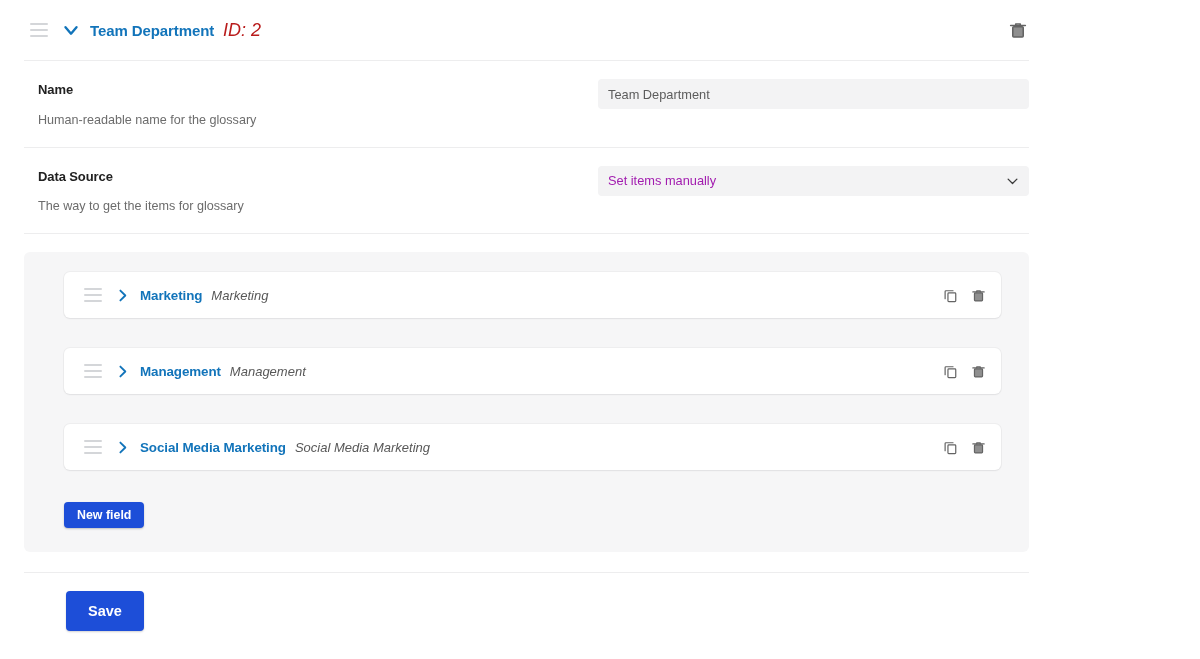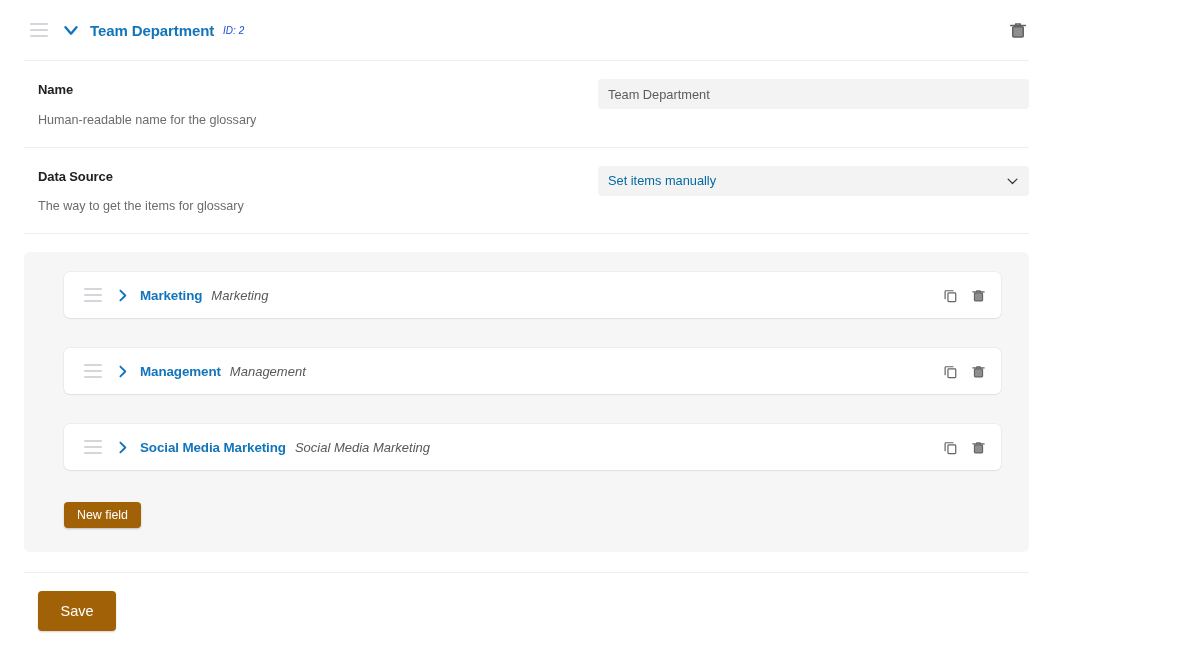--- a/index.html
+++ b/index.html
@@ -71,23 +71,23 @@
     font-size: 15px;
     font-weight: 700;
     color: #1274ba;
     letter-spacing: -0.1px;
     cursor: pointer;
     white-space: nowrap;
   }
 
   .header-id {
     margin-left: 9px;
-    font-size: 10px;
+    font-size: 18px;
     font-style: italic;
-    color: #1d4ed8;
+    color: #b91c1c;
     white-space: nowrap;
   }
 
   .spacer { flex: 1 1 auto; }
 
   .icon-btn {
     background: none;
     border: none;
     padding: 0;
     margin: 0;
@@ -166,21 +166,21 @@
   .select-ctl {
     width: 100%;
     height: 30px;
     box-sizing: border-box;
     background: #f3f3f4;
     border: none;
     border-radius: 4px;
     padding: 0 30px 0 10px;
     font-family: "Liberation Sans", sans-serif;
     font-size: 12.8px;
-    color: #0369a1;
+    color: #a21caf;
     outline: none;
     appearance: none;
     -webkit-appearance: none;
     cursor: pointer;
   }
   .select-arrow {
     position: absolute;
     right: 9px;
     top: 50%;
     transform: translateY(-50%);
@@ -246,22 +246,22 @@
   }
   .act-icon { width: 17px; height: 17px; color: #646464; }
 
   
   .btn {
     border: none;
     border-radius: 4px;
     cursor: pointer;
     font-family: "Liberation Sans", sans-serif;
     color: #ffffff;
-    background: #a16207;
-    font-weight: 400;
+    background: #1d4ed8;
+    font-weight: 700;
   }
   .btn-newfield {
     height: 26px;
     padding: 0 13px;
     font-size: 12.4px;
     box-shadow: 0 1px 2px rgba(0,0,0,0.22);
     display: inline-flex;
     align-items: center;
     margin-top: 2px;
   }
@@ -269,20 +269,21 @@
   .btn-save {
     height: 40px;
     padding: 0 20px;
     font-size: 14.5px;
     border-radius: 4px;
     box-shadow: 0 1px 2px rgba(0,0,0,0.18);
     display: inline-flex;
     align-items: center;
     justify-content: center;
     min-width: 78px;
+    margin-left: 28px;
   }
 </style>
 </head>
 <body>
 
 <div id="page">
 
   <div class="glossary-header">
     <span class="drag-handle" title="drag">
       <span></span>

